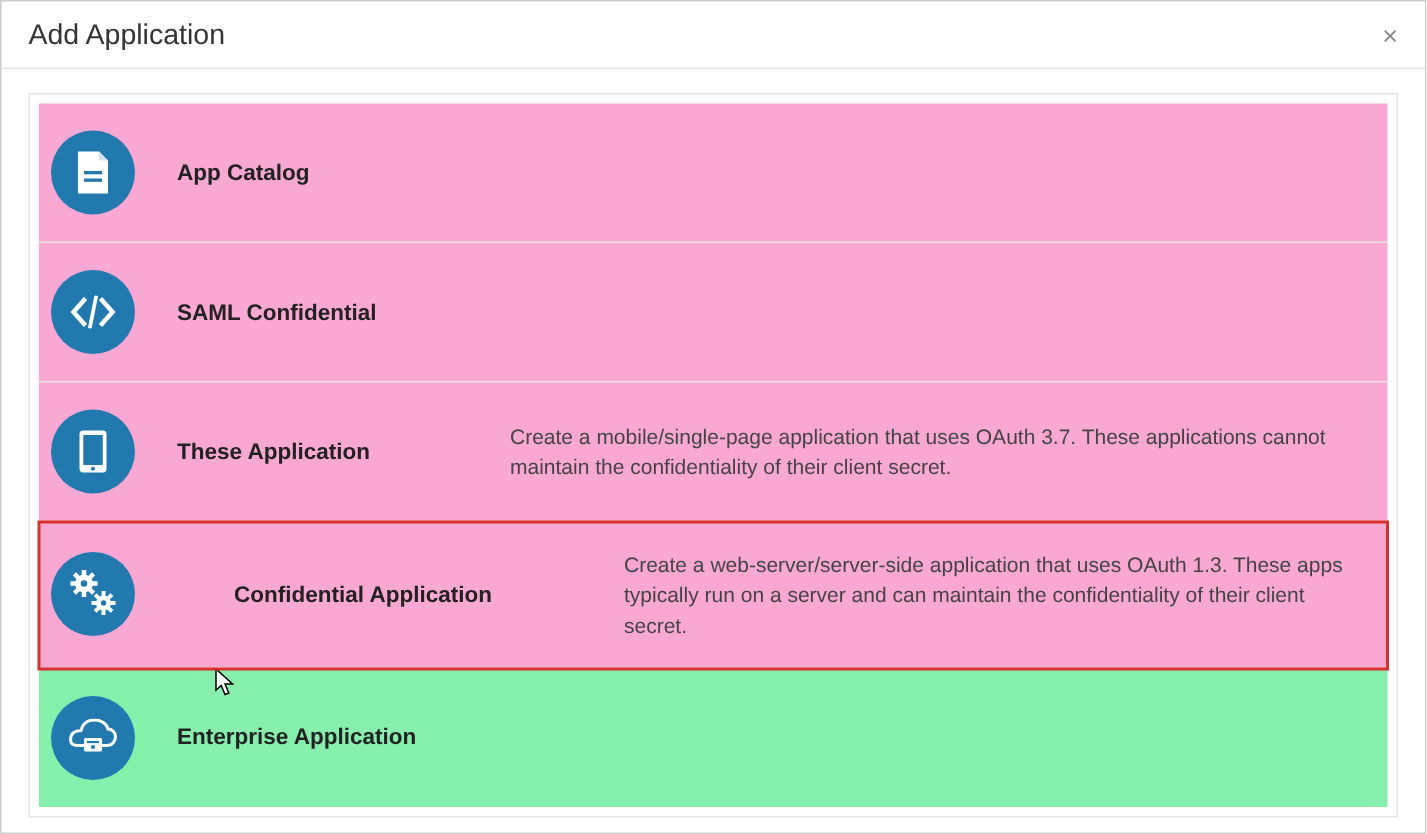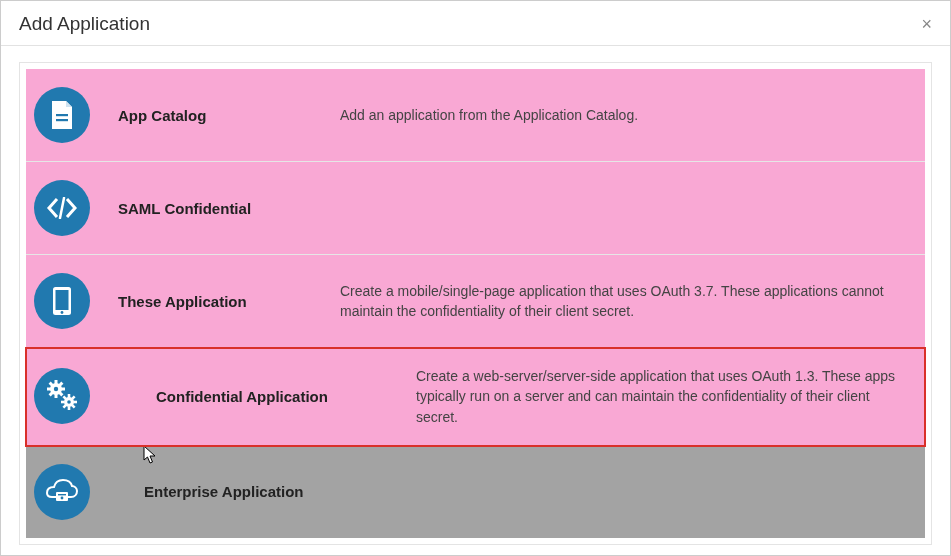--- a/index.html
+++ b/index.html
@@ -55,22 +55,21 @@
     padding: 18px 12px 18px 4px;
     border-bottom: 1px solid #e6e6e6;
     cursor: pointer;
     position: relative;
     background: #f9a8d4;
   }
   .option-row:last-child {
     border-bottom: none;
   }
   .option-row.hovered {
-    background: #a3a3a3;
-    gap: 26px;
+    background: #86efac;
   }
   .option-row.highlighted {
     outline: 2px solid #d9302a;
     outline-offset: -1px;
     z-index: 1;
     gap: 38px;
   }
 
   .icon-circle {
     flex: 0 0 56px;
@@ -131,21 +130,20 @@
           <svg width="26" height="30" viewBox="0 0 26 30" fill="none">
             <path d="M3 1 L17 1 L23 7 L23 29 L3 29 Z" fill="#fff"></path>
             <path d="M17 1 L17 7 L23 7 Z" fill="#cfe3f1"></path>
             <rect x="7" y="14" width="12" height="2.2" fill="#2179af"></rect>
             <rect x="7" y="19" width="12" height="2.2" fill="#2179af"></rect>
           </svg>
         </div>
         <div class="label-col">
           <span class="label-text">App Catalog</span>
         </div>
-        <div class="desc-col">Add an application from the Application Catalog.</div>
       </div>
 
       <div class="option-row">
         <div class="icon-circle">
           <svg width="32" height="22" viewBox="0 0 32 22" fill="none">
             <path d="M11 2 L3 11 L11 20" stroke="#fff" stroke-width="3" fill="none" stroke-linecap="butt" stroke-linejoin="miter"></path>
             <path d="M21 2 L29 11 L21 20" stroke="#fff" stroke-width="3" fill="none" stroke-linecap="butt" stroke-linejoin="miter"></path>
             <path d="M18 1 L14 21" stroke="#fff" stroke-width="2.5" fill="none" stroke-linecap="round"></path>
           </svg>
         </div>

